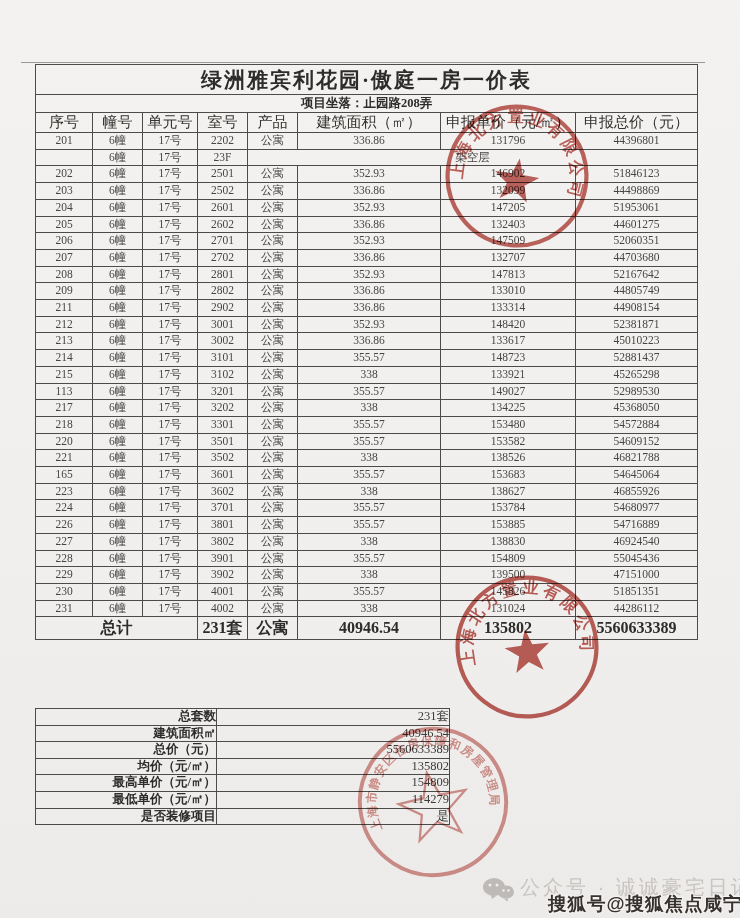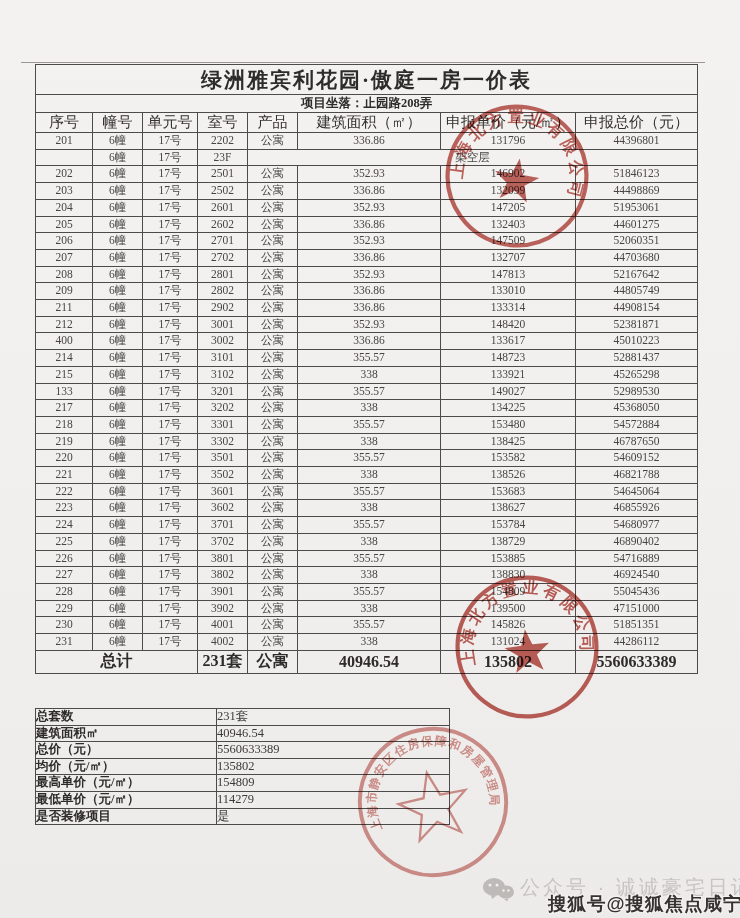--- a/index.html
+++ b/index.html
@@ -42,21 +42,21 @@
   }
   .price-table .total-row td{
     font-size:16px;font-weight:bold;height:22px;color:#2e2c2a;
   }
   
   .summary-table{
     position:absolute;left:35px;top:708px;width:415px;
   }
   .summary-table td{
     border:1px solid #4d4b49;
-    text-align:left;vertical-align:middle;
+    text-align:right;vertical-align:middle;
     font-size:12.5px;height:15.6px;line-height:15.6px;
     padding:0;white-space:nowrap;color:#3c3a38;
   }
   .summary-table td.lbl{font-weight:bold;width:180px;color:#2e2c2a;}
   
   .stamp{
     position:absolute;
     mix-blend-mode:multiply;
     pointer-events:none;
   }
@@ -224,21 +224,21 @@
           <td>212</td>
           <td>6幢</td>
           <td>17号</td>
           <td>3001</td>
           <td>公寓</td>
           <td>352.93</td>
           <td>148420</td>
           <td>52381871</td>
         </tr>
         <tr>
-          <td>400</td>
+          <td>213</td>
           <td>6幢</td>
           <td>17号</td>
           <td>3002</td>
           <td>公寓</td>
           <td>336.86</td>
           <td>133617</td>
           <td>45010223</td>
         </tr>
         <tr>
           <td>214</td>
@@ -254,21 +254,21 @@
           <td>215</td>
           <td>6幢</td>
           <td>17号</td>
           <td>3102</td>
           <td>公寓</td>
           <td>338</td>
           <td>133921</td>
           <td>45265298</td>
         </tr>
         <tr>
-          <td>133</td>
+          <td>113</td>
           <td>6幢</td>
           <td>17号</td>
           <td>3201</td>
           <td>公寓</td>
           <td>355.57</td>
           <td>149027</td>
           <td>52989530</td>
         </tr>
         <tr>
           <td>217</td>
@@ -284,51 +284,41 @@
           <td>218</td>
           <td>6幢</td>
           <td>17号</td>
           <td>3301</td>
           <td>公寓</td>
           <td>355.57</td>
           <td>153480</td>
           <td>54572884</td>
         </tr>
         <tr>
-          <td>219</td>
-          <td>6幢</td>
-          <td>17号</td>
-          <td>3302</td>
-          <td>公寓</td>
-          <td>338</td>
-          <td>138425</td>
-          <td>46787650</td>
-        </tr>
-        <tr>
           <td>220</td>
           <td>6幢</td>
           <td>17号</td>
           <td>3501</td>
           <td>公寓</td>
           <td>355.57</td>
           <td>153582</td>
           <td>54609152</td>
         </tr>
         <tr>
           <td>221</td>
           <td>6幢</td>
           <td>17号</td>
           <td>3502</td>
           <td>公寓</td>
           <td>338</td>
           <td>138526</td>
           <td>46821788</td>
         </tr>
         <tr>
-          <td>222</td>
+          <td>165</td>
           <td>6幢</td>
           <td>17号</td>
           <td>3601</td>
           <td>公寓</td>
           <td>355.57</td>
           <td>153683</td>
           <td>54645064</td>
         </tr>
         <tr>
           <td>223</td>
@@ -342,30 +332,20 @@
         </tr>
         <tr>
           <td>224</td>
           <td>6幢</td>
           <td>17号</td>
           <td>3701</td>
           <td>公寓</td>
           <td>355.57</td>
           <td>153784</td>
           <td>54680977</td>
-        </tr>
-        <tr>
-          <td>225</td>
-          <td>6幢</td>
-          <td>17号</td>
-          <td>3702</td>
-          <td>公寓</td>
-          <td>338</td>
-          <td>138729</td>
-          <td>46890402</td>
         </tr>
         <tr>
           <td>226</td>
           <td>6幢</td>
           <td>17号</td>
           <td>3801</td>
           <td>公寓</td>
           <td>355.57</td>
           <td>153885</td>
           <td>54716889</td>

